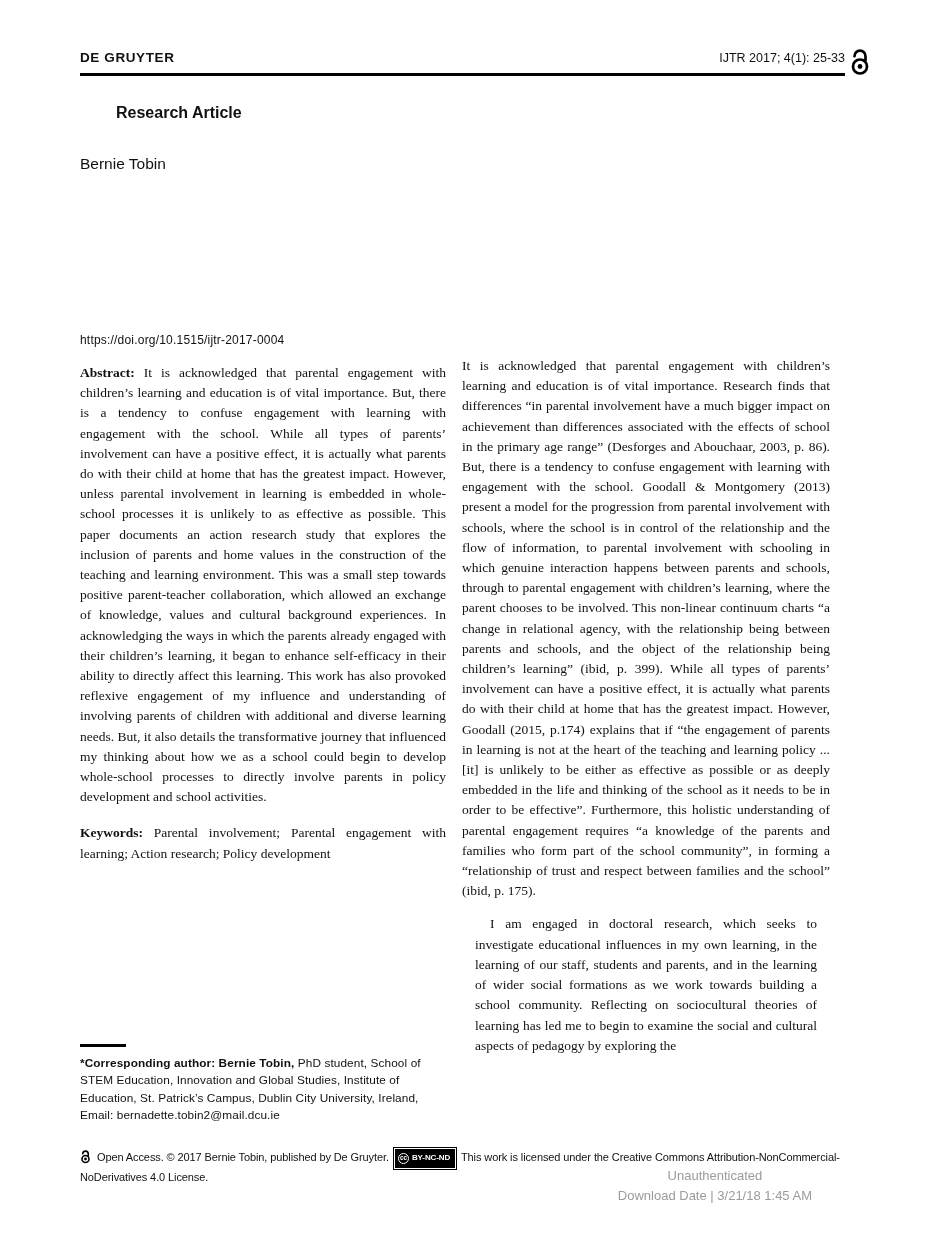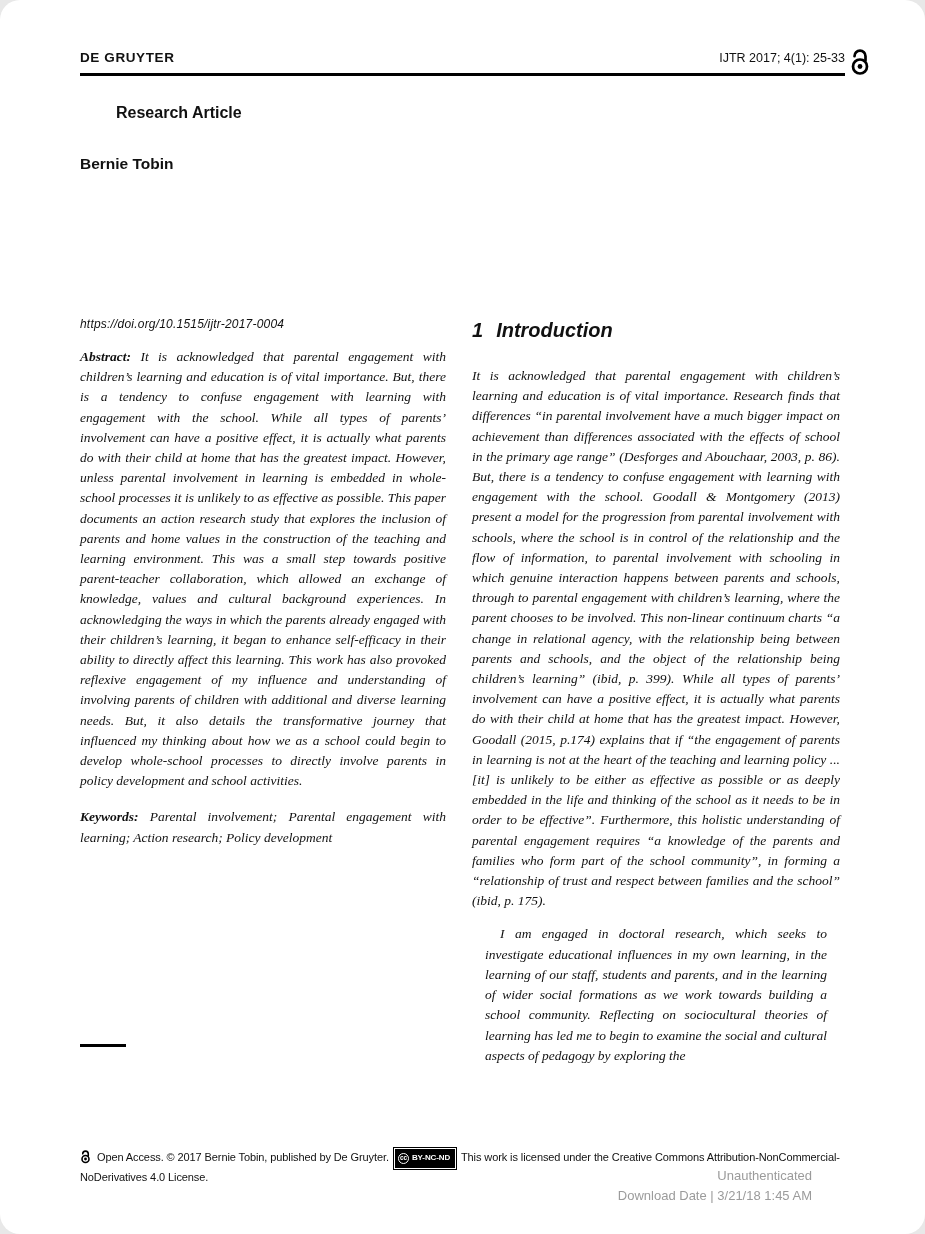--- a/index.html
+++ b/index.html
@@ -1,36 +1,35 @@
 <!DOCTYPE html>
 <html lang="en"><head>
 <meta charset="utf-8">
 <style>
   html,body { margin:0; padding:0; background:#e8e8e8; }
   .page {
     position:relative; width:925px; height:1234px; margin:0 auto;
     background:#ffffff; color:#111; overflow:hidden;
     font-family:"Liberation Sans", sans-serif;
-    border-radius:20px;
   }
   
   .hdr-row { position:absolute; left:80px; top:50px; width:765px;
     display:flex; justify-content:space-between; align-items:baseline; }
   .publisher { font-weight:bold; font-size:13.5px; letter-spacing:0.6px; }
   .journal-ref { font-size:12.5px; }
   .hdr-rule { position:absolute; left:80px; top:73px; width:765px; height:2.5px; background:#000; }
   .oa-big { position:absolute; left:849px; top:47px; }
   
   .article-type { position:absolute; left:80px; top:104px; font-weight:bold; font-size:16px;margin-left:36px; }
-  .author { position:absolute; left:80px; top:155px; font-size:15.5px;font-weight:bold; }
+  .author { position:absolute; left:80px; top:155px; font-size:15.5px; }
   .title { position:absolute; left:80px; top:180px; width:748px;
     font-weight:bold; font-size:29px; line-height:40.5px; letter-spacing:-0.5px; }
   
-  .cols { position:absolute; left:80px; top:316px; display:grid;
-    grid-template-columns:366px 368px; column-gap:26px;font-style:italic; }
+  .cols { position:absolute; left:80px; top:332px; display:grid;
+    grid-template-columns:366px 368px; column-gap:16px; }
   .meta-line { font-size:12px; line-height:17px; letter-spacing:0.2px; }
   .body-text { font-family:"Liberation Serif", serif; font-size:13.5px;
     line-height:20.2px; text-align:justify; hyphens:auto; }
   .abstract-p { margin:14px 0 0 0; }
   .keywords-p { margin:16px 0 0 0; }
   .intro-h { margin:0; font-size:20px; font-weight:bold; line-height:24px; padding-top:2px; }
   .intro-h .num { margin-right:13px; }
   .intro-p1 { margin:24px 0 0 0; }
   .intro-p2 { margin:13px; text-indent:15px; }
   
@@ -39,21 +38,21 @@
   .fn-text { font-size:11.8px; line-height:17.3px; letter-spacing:0.1px; }
   
   .license { position:absolute; left:80px; top:1149px; width:778px;
     font-size:11px; line-height:16.5px; letter-spacing:-0.1px; }
   .oa-small { vertical-align:-3px; margin-right:3px; }
   .cc-badge { display:inline-flex; align-items:center; gap:3px; background:#000; color:#fff;
     padding:1px 5px 1px 3px; margin:0 3px; font-size:8px; font-weight:bold;
     box-shadow:0 0 0 1px #fff, 0 0 0 2px #000; vertical-align:1px; }
   .cc-circle { display:inline-flex; align-items:center; justify-content:center;
     width:9px; height:9px; border:1px solid #fff; border-radius:50%; font-size:6.5px; font-weight:bold; }
-  .stamp { position:absolute; right:113px; top:1166px; text-align:right;
+  .stamp { position:absolute; right:113px; top:1166px; text-align:center;
     color:#9b9b9b; font-size:13px; line-height:20px; }
 </style>
 </head>
 <body>
 
 <div class="page">
 
   <div class="hdr-row">
     <span class="publisher">DE GRUYTER</span>
     <span class="journal-ref">IJTR 2017; 4(1): 25-33</span>
@@ -70,28 +69,28 @@
   <div class="article-type">Research Article</div>
   <div class="author">Bernie Tobin</div>
 
   <div class="cols">
     <div class="col-left">
       <div class="meta-line">https://doi.org/10.1515/ijtr-2017-0004</div>
       <p class="body-text abstract-p"><b>Abstract:</b> <span>It is acknowledged that parental engagement with children’s learning and education is of vital importance. But, there is a tendency to confuse engagement with learning with engagement with the school. While all types of parents’ involvement can have a positive effect, it is actually what parents do with their child at home that has the greatest impact. However, unless parental involvement in learning is embedded in whole-school processes it is unlikely to as effective as possible. This paper documents an action research study that explores the inclusion of parents and home values in the construction of the teaching and learning environment. This was a small step towards positive parent-teacher collaboration, which allowed an exchange of knowledge, values and cultural background experiences. In acknowledging the ways in which the parents already engaged with their children’s learning, it began to enhance self-efficacy in their ability to directly affect this learning. This work has also provoked reflexive engagement of my influence and understanding of involving parents of children with additional and diverse learning needs. But, it also details the transformative journey that influenced my thinking about how we as a school could begin to develop whole-school processes to directly involve parents in policy development and school activities.</span></p>
       <p class="body-text keywords-p"><b>Keywords:</b> <span>Parental involvement; Parental engagement with learning; Action research; Policy development</span></p>
     </div>
     <div class="col-right">
-      <h2 class="intro-h"><span class="num">1</span><span>Introduction</span></h2>
       <p class="body-text intro-p1">It is acknowledged that parental engagement with children’s learning and education is of vital importance. Research finds that differences “in parental involvement have a much bigger impact on achievement than differences associated with the effects of school in the primary age range” (Desforges and Abouchaar, 2003, p. 86). But, there is a tendency to confuse engagement with learning with engagement with the school. Goodall &amp; Montgomery (2013) present a model for the progression from parental involvement with schools, where the school is in control of the relationship and the flow of information, to parental involvement with schooling in which genuine interaction happens between parents and schools, through to parental engagement with children’s learning, where the parent chooses to be involved. This non-linear continuum charts “a change in relational agency, with the relationship being between parents and schools, and the object of the relationship being children’s learning” (ibid, p. 399). While all types of parents’ involvement can have a positive effect, it is actually what parents do with their child at home that has the greatest impact. However, Goodall (2015, p.174) explains that if “the engagement of parents in learning is not at the heart of the teaching and learning policy ... [it] is unlikely to be either as effective as possible or as deeply embedded in the life and thinking of the school as it needs to be in order to be effective”. Furthermore, this holistic understanding of parental engagement requires “a knowledge of the parents and families who form part of the school community”, in forming a “relationship of trust and respect between families and the school” (ibid, p. 175).</p>
       <p class="body-text intro-p2">I am engaged in doctoral research, which seeks to investigate educational influences in my own learning, in the learning of our staff, students and parents, and in the learning of wider social formations as we work towards building a school community. Reflecting on sociocultural theories of learning has led me to begin to examine the social and cultural aspects of pedagogy by exploring the</p>
     </div>
   </div>
 
   <div class="footnote">
     <div class="fn-rule"></div>
+    <div class="fn-text"><b>*Corresponding author: Bernie Tobin,</b><span> PhD student, School of STEM Education, Innovation and Global Studies, Institute of Education, St. Patrick’s Campus, Dublin City University, Ireland, Email: bernadette.tobin2@mail.dcu.ie</span></div>
   </div>
 
   <div class="license">
     <span class="oa-small">
       <svg width="11" height="15" viewBox="0 0 22 29">
         <circle cx="11" cy="19.5" r="7" fill="none" stroke="#000" stroke-width="3.2"></circle>
         <circle cx="11" cy="19.5" r="2.8" fill="#000"></circle>
         <path d="M5.5 9.2 A 5.5 5.5 0 0 1 16.5 9.2 L 16.5 13.5" fill="none" stroke="#000" stroke-width="3.2" stroke-linecap="round"></path>
       </svg>
     </span><span>Open Access. © 2017 Bernie Tobin, published by De Gruyter.</span>

